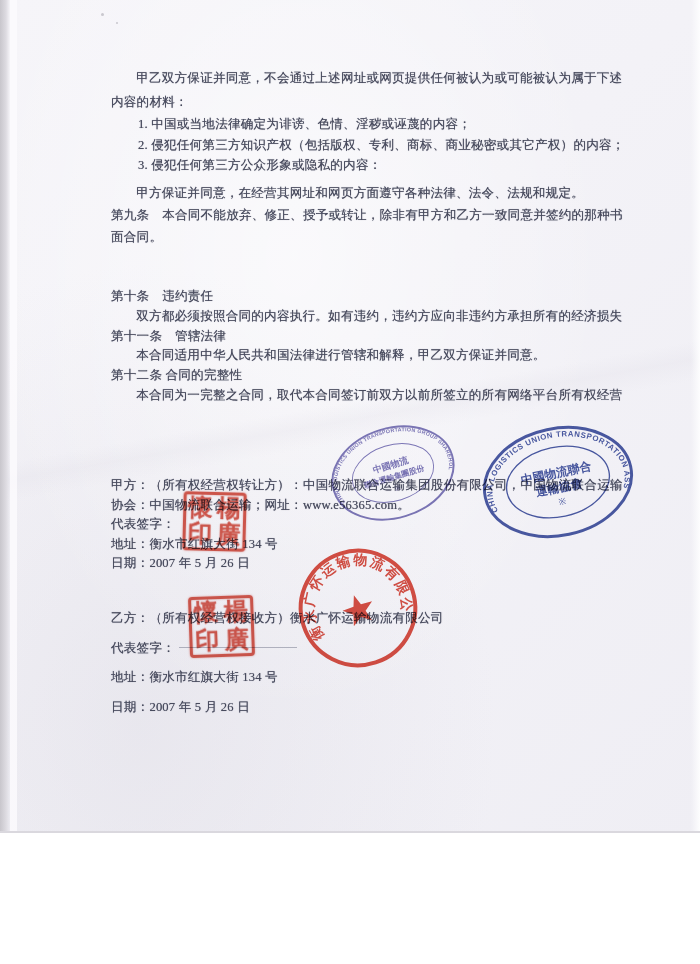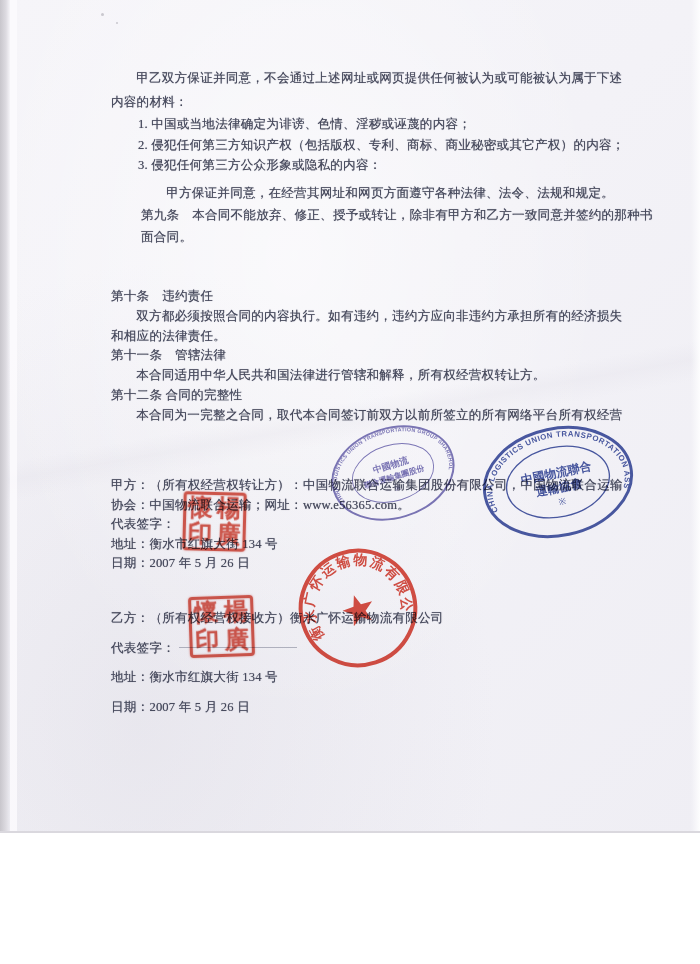--- a/index.html
+++ b/index.html
@@ -29,21 +29,21 @@
   
   .doc-line{
     color:#474a5d;font-size:12.6px;letter-spacing:.2px;white-space:nowrap;
     text-shadow:0 0 .7px rgba(71,74,93,.75);
   }
   .blk{position:absolute;left:111px;width:500px;}
   .ind{text-indent:2em;}
   .li{padding-left:27px;}
   #blk-intro{top:66px;}   #blk-intro .doc-line{line-height:24px;}
   #blk-intro .li{line-height:20.5px;}
-  #blk-sec9{top:182px;}   #blk-sec9 .doc-line{line-height:22px;margin-left:30px;}
+  #blk-sec9{top:182px;}   #blk-sec9 .doc-line{line-height:22px;}
   #blk-clauses{top:254px;margin-top:33px;} #blk-clauses .doc-line{line-height:19.8px;}
   #blk-party-a{top:476px;} #blk-party-a .doc-line{line-height:19.6px;}
   #blk-party-b{top:599px;} #blk-party-b .doc-line{line-height:19.6px;margin-top:10px;}
   .sigline{display:inline-block;width:118px;height:1px;margin-left:4px;vertical-align:4px;
     border-bottom:1px solid rgba(98,102,124,.45);}
   .footer{position:absolute;left:0;top:864px;width:700px;text-align:center;
     color:#4b4e60;font-size:14px;letter-spacing:2px;text-shadow:0 0 .6px rgba(75,78,96,.7);}
 
   
   .stamp{position:absolute;mix-blend-mode:multiply;pointer-events:none;}
@@ -88,23 +88,22 @@
 
   <div class="blk" id="blk-sec9">
     <div class="doc-line ind">甲方保证并同意，在经营其网址和网页方面遵守各种法律、法令、法规和规定。</div>
     <div class="doc-line">第九条　本合同不能放弃、修正、授予或转让，除非有甲方和乙方一致同意并签约的那种书</div>
     <div class="doc-line">面合同。</div>
   </div>
 
   <div class="blk" id="blk-clauses">
     <div class="doc-line">第十条　违约责任</div>
     <div class="doc-line ind">双方都必须按照合同的内容执行。如有违约，违约方应向非违约方承担所有的经济损失</div>
-    <div class="doc-line">和相应的法律责任。</div>
     <div class="doc-line">第十一条　管辖法律</div>
-    <div class="doc-line ind">本合同适用中华人民共和国法律进行管辖和解释，所有权经营权转让方。</div>
+    <div class="doc-line ind">本合同适用中华人民共和国法律进行管辖和解释，甲乙双方保证并同意。</div>
     <div class="doc-line">第十二条 合同的完整性</div>
     <div class="doc-line ind">本合同为一完整之合同，取代本合同签订前双方以前所签立的所有网络平台所有权经营</div>
   </div>
 
   <div class="blk" id="blk-party-a">
     <div class="doc-line">甲方：（所有权经营权转让方）：中国物流联合运输集团股份有限公司，中国物流联合运输</div>
     <div class="doc-line">协会：中国物流联合运输；网址：www.e56365.com。</div>
     <div class="doc-line">代表签字：</div>
     <div class="doc-line">地址：衡水市红旗大街 134 号</div>
     <div class="doc-line">日期：2007 年 5 月 26 日</div>

